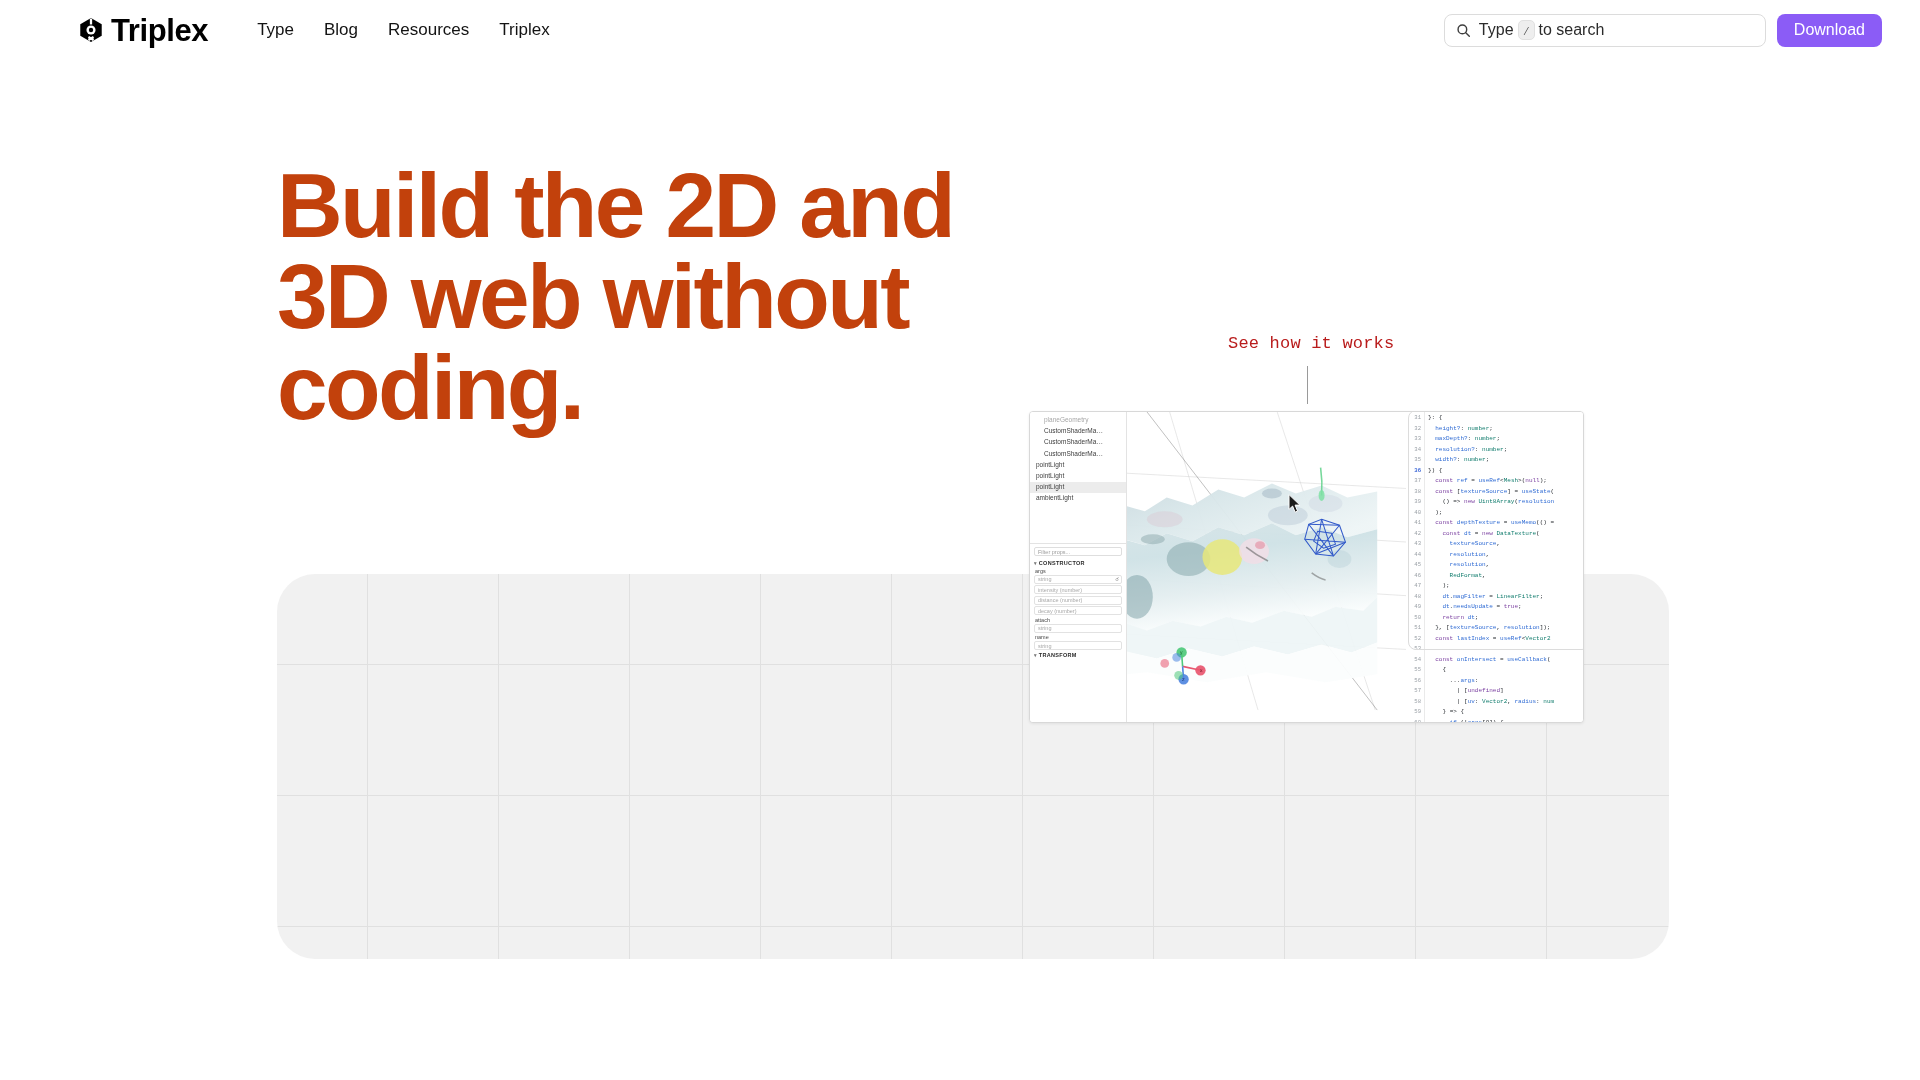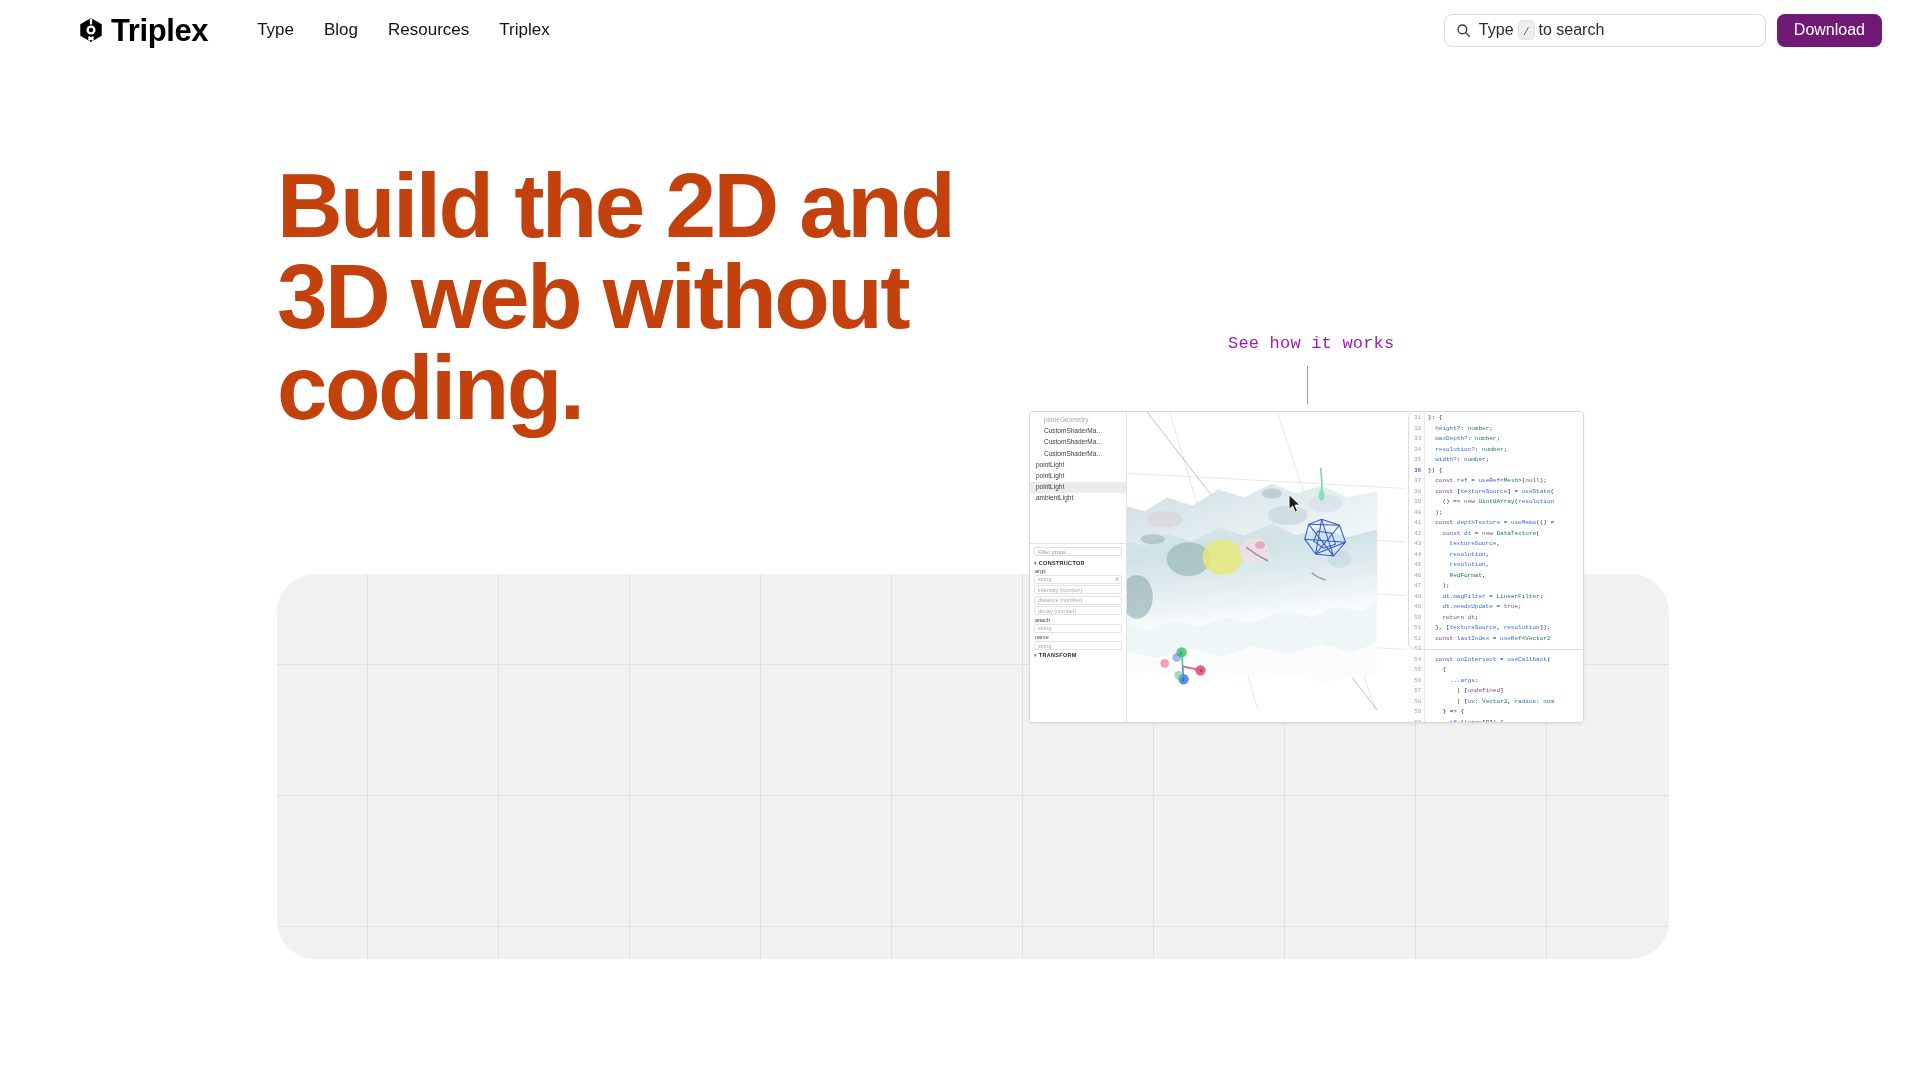--- a/index.html
+++ b/index.html
@@ -93,21 +93,21 @@
     font-size: 13px;
     font-family: "Liberation Serif", serif;
     font-style: italic;
     color: #3a3a3a;
     line-height: 1;
   }
 
   .download-btn {
     height: 33px;
     padding: 0 17px;
-    background: #701a75;
+    background: #8b5cf6;
     color: #ffffff;
     border: none;
     border-radius: 8px;
     font-family: "Liberation Sans", sans-serif;
     font-size: 16px;
     cursor: pointer;
     white-space: nowrap;
   }
 
   
@@ -141,21 +141,21 @@
     overflow: hidden;
   }
 
   
   .annotation {
     position: absolute;
     left: 1228px;
     top: 334px;
     font-family: "Liberation Mono", monospace;
     font-size: 17px;
-    color: #a21caf;
+    color: #b91c1c;
     letter-spacing: 0.2px;
     white-space: nowrap;
   }
   .annotation-line {
     position: absolute;
     left: 1307px;
     top: 366px;
     width: 1px;
     height: 38px;
     background: #9a9a9a;

